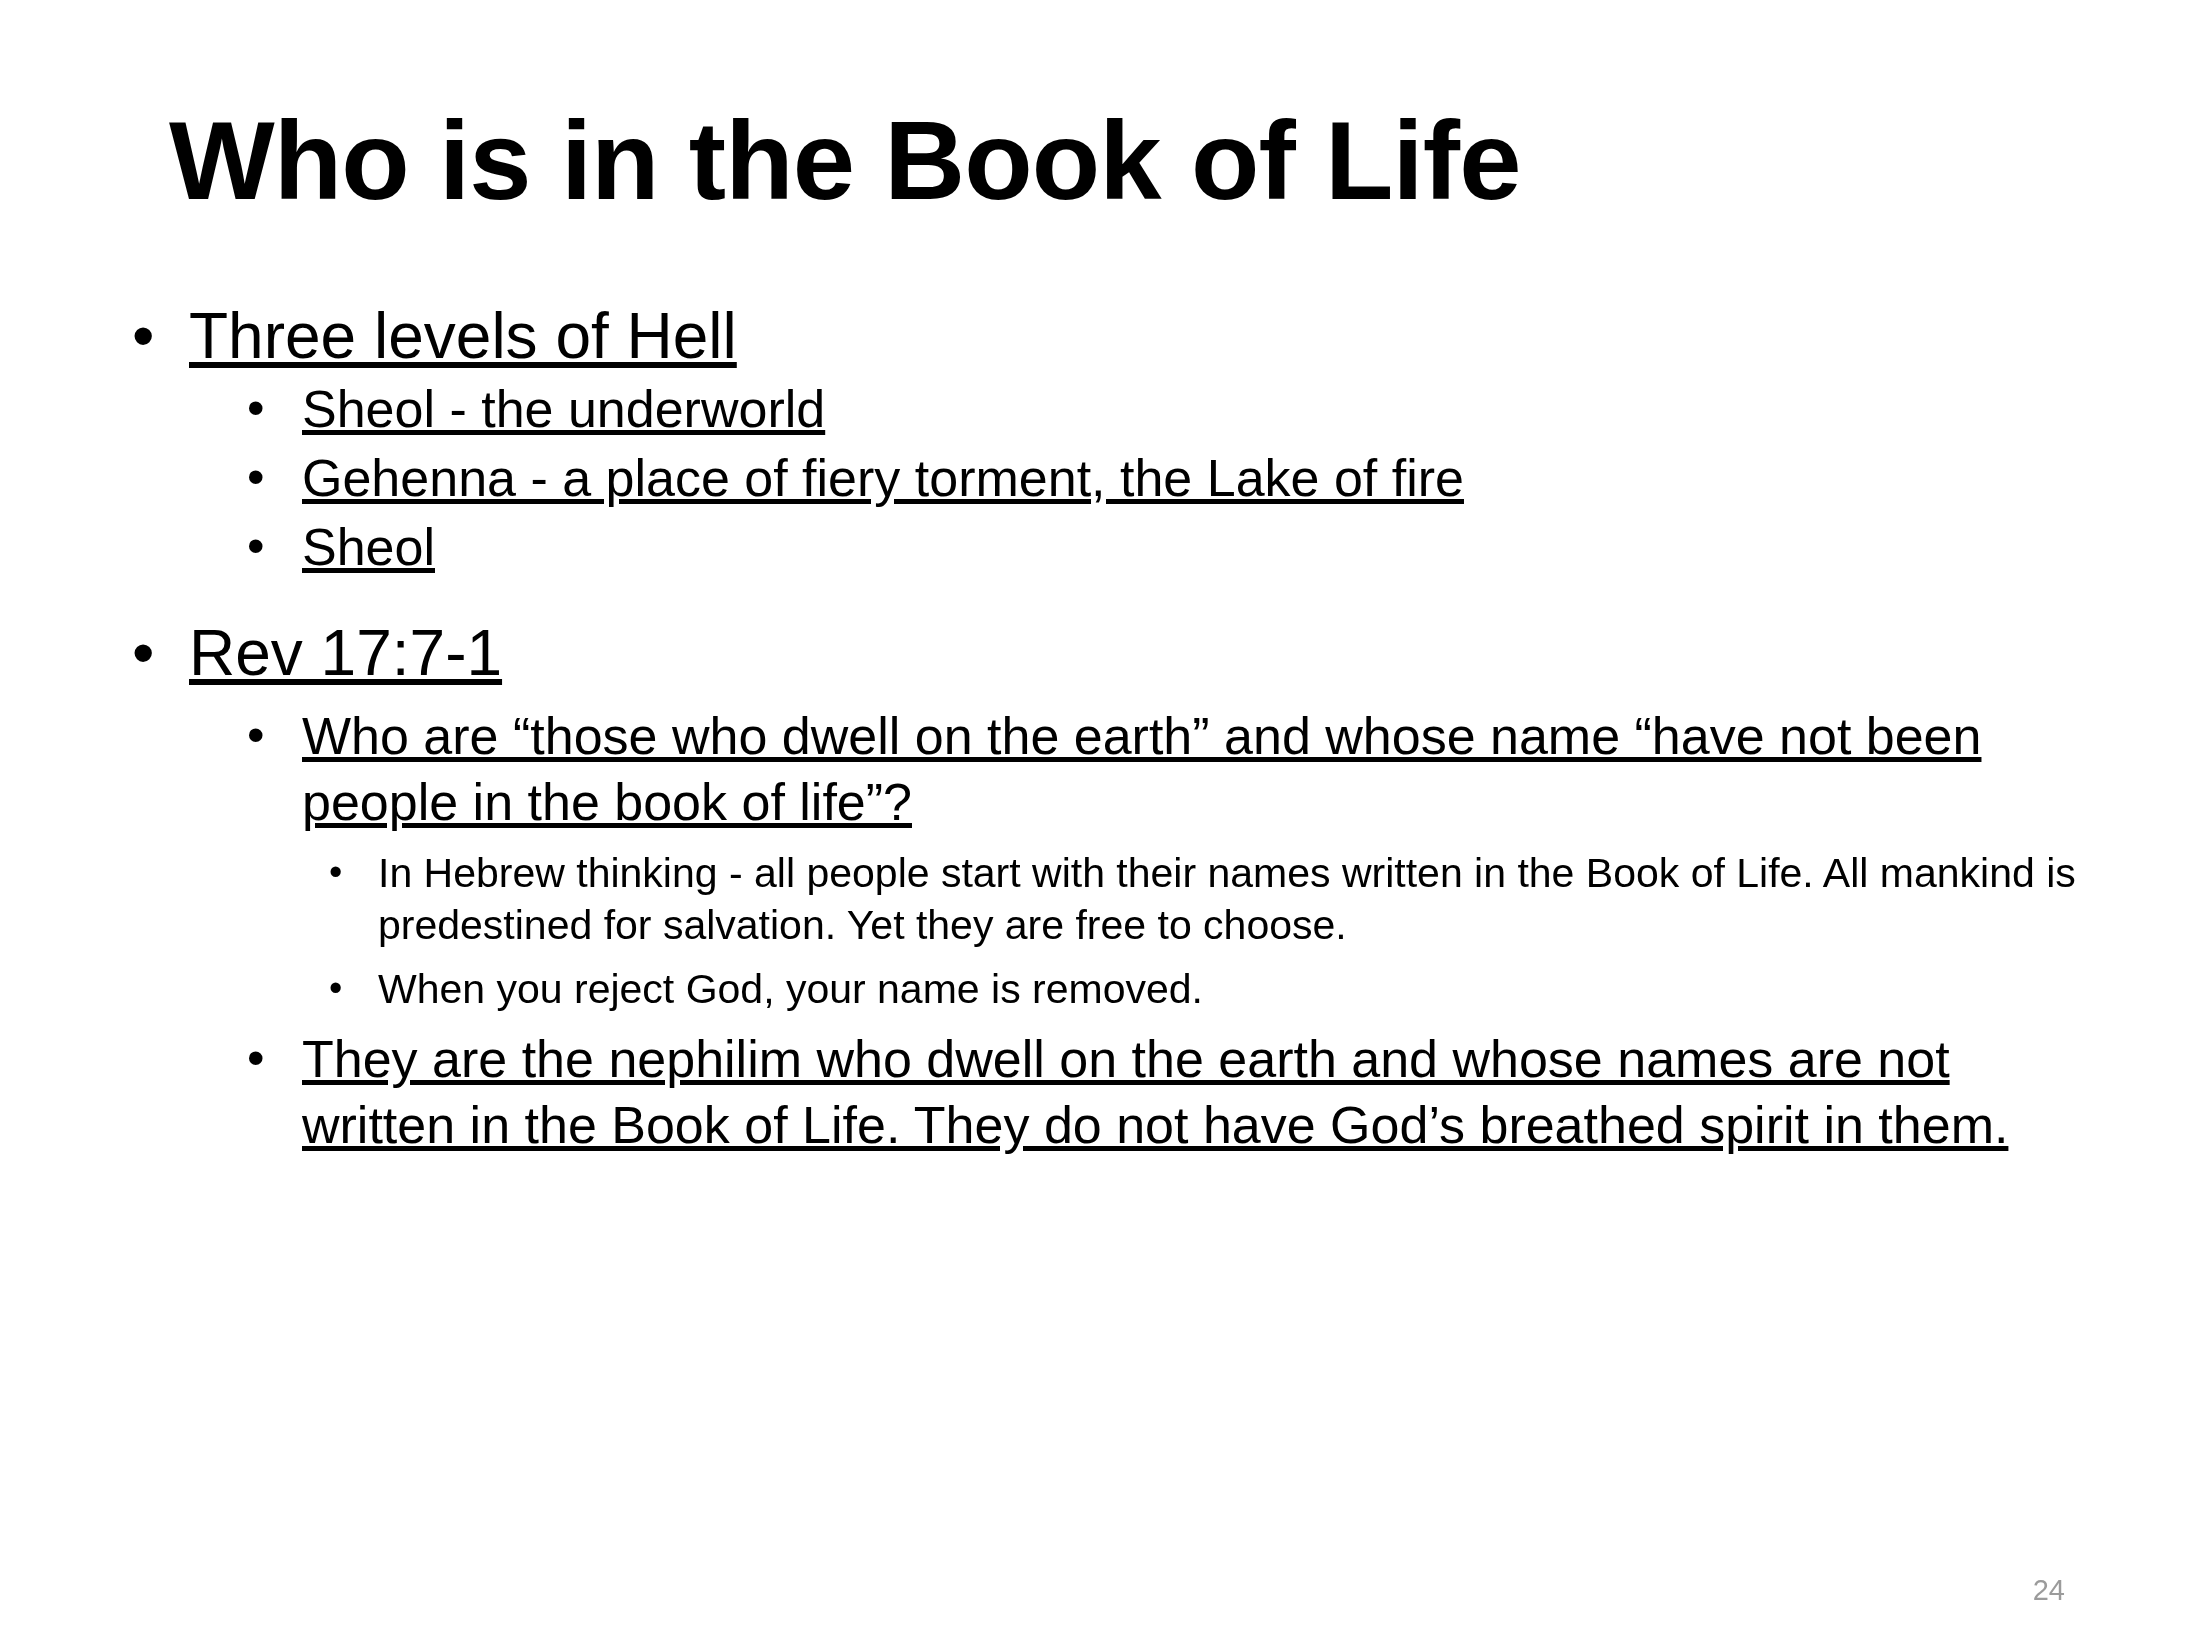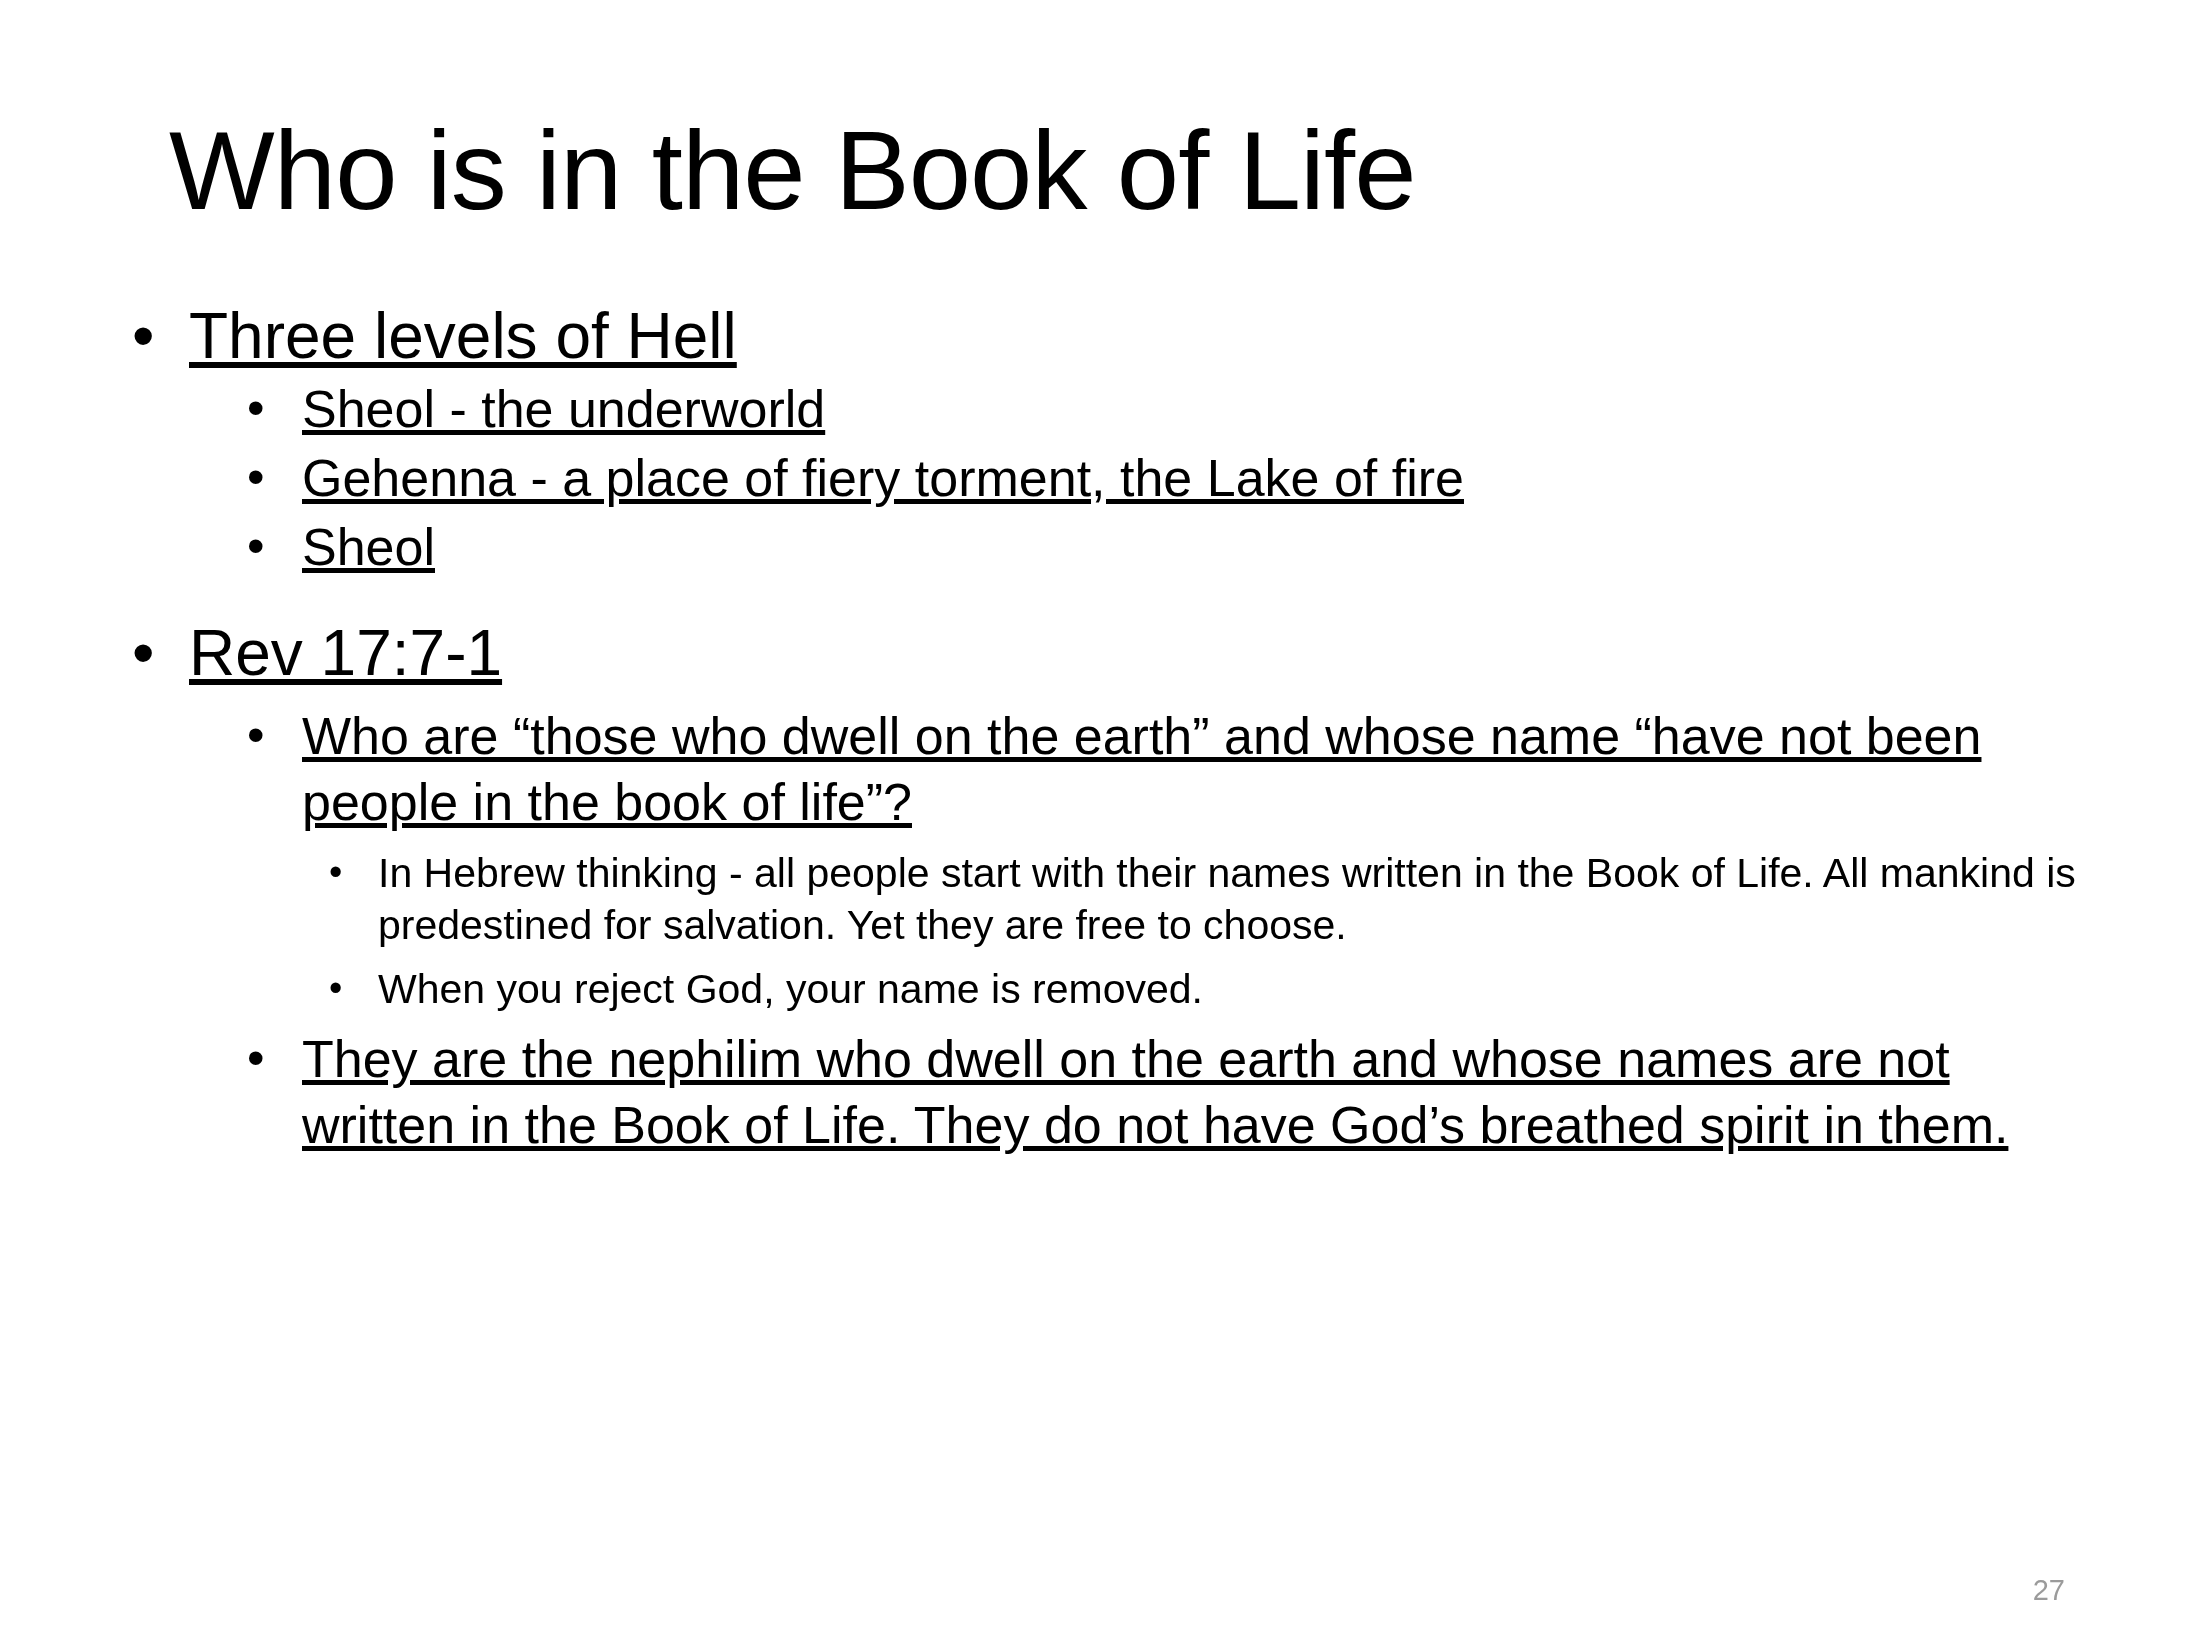--- a/index.html
+++ b/index.html
@@ -17,24 +17,24 @@
   }
   .slide {
     position: relative;
     width: 2203px;
     height: 1652px;
     box-sizing: border-box;
   }
   .slide-title {
     position: absolute;
     left: 169px;
-    top: 112px;
+    top: 102px;
     font-size: 112px;
     line-height: 1.05;
-    font-weight: 400;
+    font-weight: 700;
     letter-spacing: -0.9px;
     white-space: nowrap;
   }
   .body-content {
     position: absolute;
     left: 120px;
     top: 297px;
     width: 1979px;
   }
 
@@ -171,16 +171,16 @@
       </li>
 
       <li class="l2 gap-small">
         <span class="bullet">•</span>
         <span class="txt">They are the nephilim who dwell on the earth and whose names are not written in the Book of Life. They do not have God’s breathed spirit in them.</span>
       </li>
 
     </ul>
   </div>
 
-  <div class="slide-number">27</div>
+  <div class="slide-number">24</div>
 
 </div>
 
 
 </body></html>

